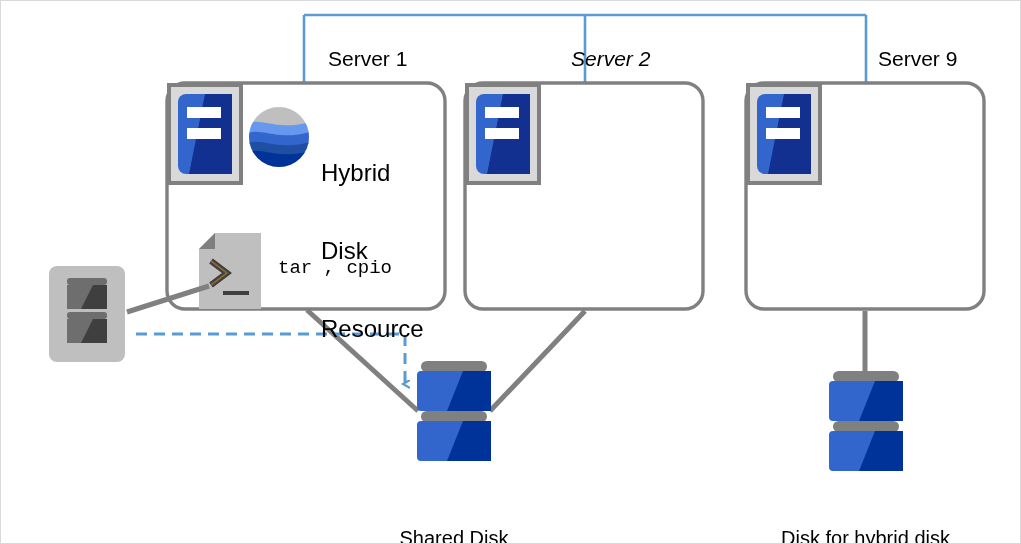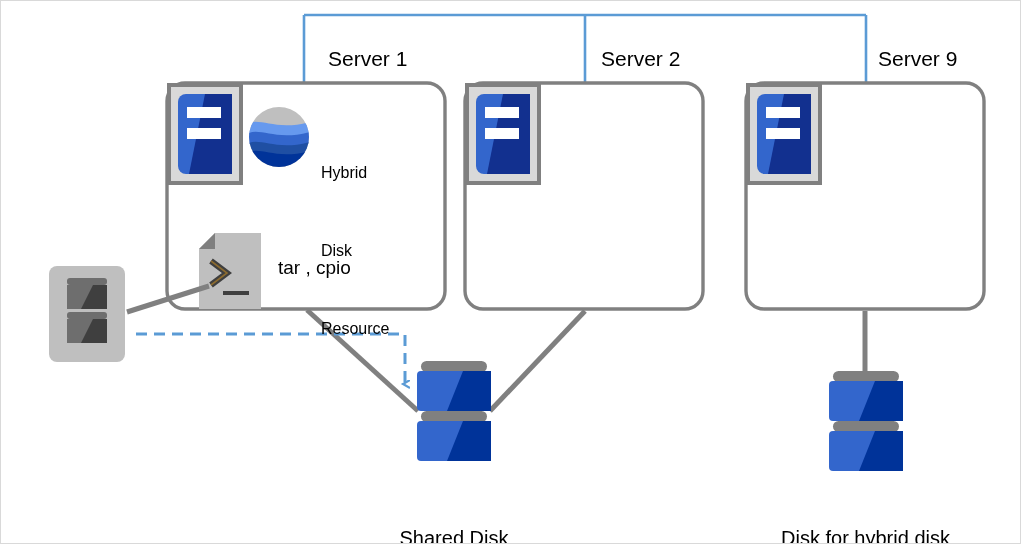--- a/index.html
+++ b/index.html
@@ -31,21 +31,21 @@
     color: #000000;
     font-family: "Liberation Sans", sans-serif;
     white-space: pre;
   }
   .server-label {
     font-size: 21px;
     line-height: 25px;
     text-align: center;
   }
   .res-label {
-    font-size: 16px;
+    font-size: 24px;
     line-height: 26px;
   }
   .tool-label {
     font-size: 19px;
     line-height: 24px;
   }
   .caption {
     font-size: 20px;
     line-height: 26px;
     text-align: center;
@@ -141,30 +141,30 @@
 
     <g transform="translate(416,360)">
       <use href="#disk-stack-glyph"></use>
     </g>
     <g transform="translate(828,370)">
       <use href="#disk-stack-glyph"></use>
     </g>
   </svg>
 
   <div class="lbl server-label" style="left:327px; top:45px;">Server 1</div>
-  <div class="lbl server-label" style="left:600px; top:45px;">Server 2</div>
+  <div class="lbl server-label" style="left:570px; top:45px;font-style:italic;">Server 2</div>
   <div class="lbl server-label" style="left:877px; top:45px;">Server 9</div>
 
   <div class="lbl res-label" style="left:320px; top:107px;">
     <div>Hybrid</div>
     <div>Disk</div>
     <div>Resource</div>
   </div>
 
-  <div class="lbl tool-label" style="left:277px; top:255px;">tar , cpio</div>
+  <div class="lbl tool-label" style="left:277px; top:255px;font-family:Liberation Mono, monospace;">tar , cpio</div>
 
   <div class="lbl caption" style="left:26px; top:372px; width:120px;">
   </div>
 
   <div class="lbl caption" style="left:333px; top:472px; width:240px;">
     <div>Shared Disk</div>
     
   </div>
 
   <div class="lbl caption" style="left:757px; top:472px; width:215px;">

